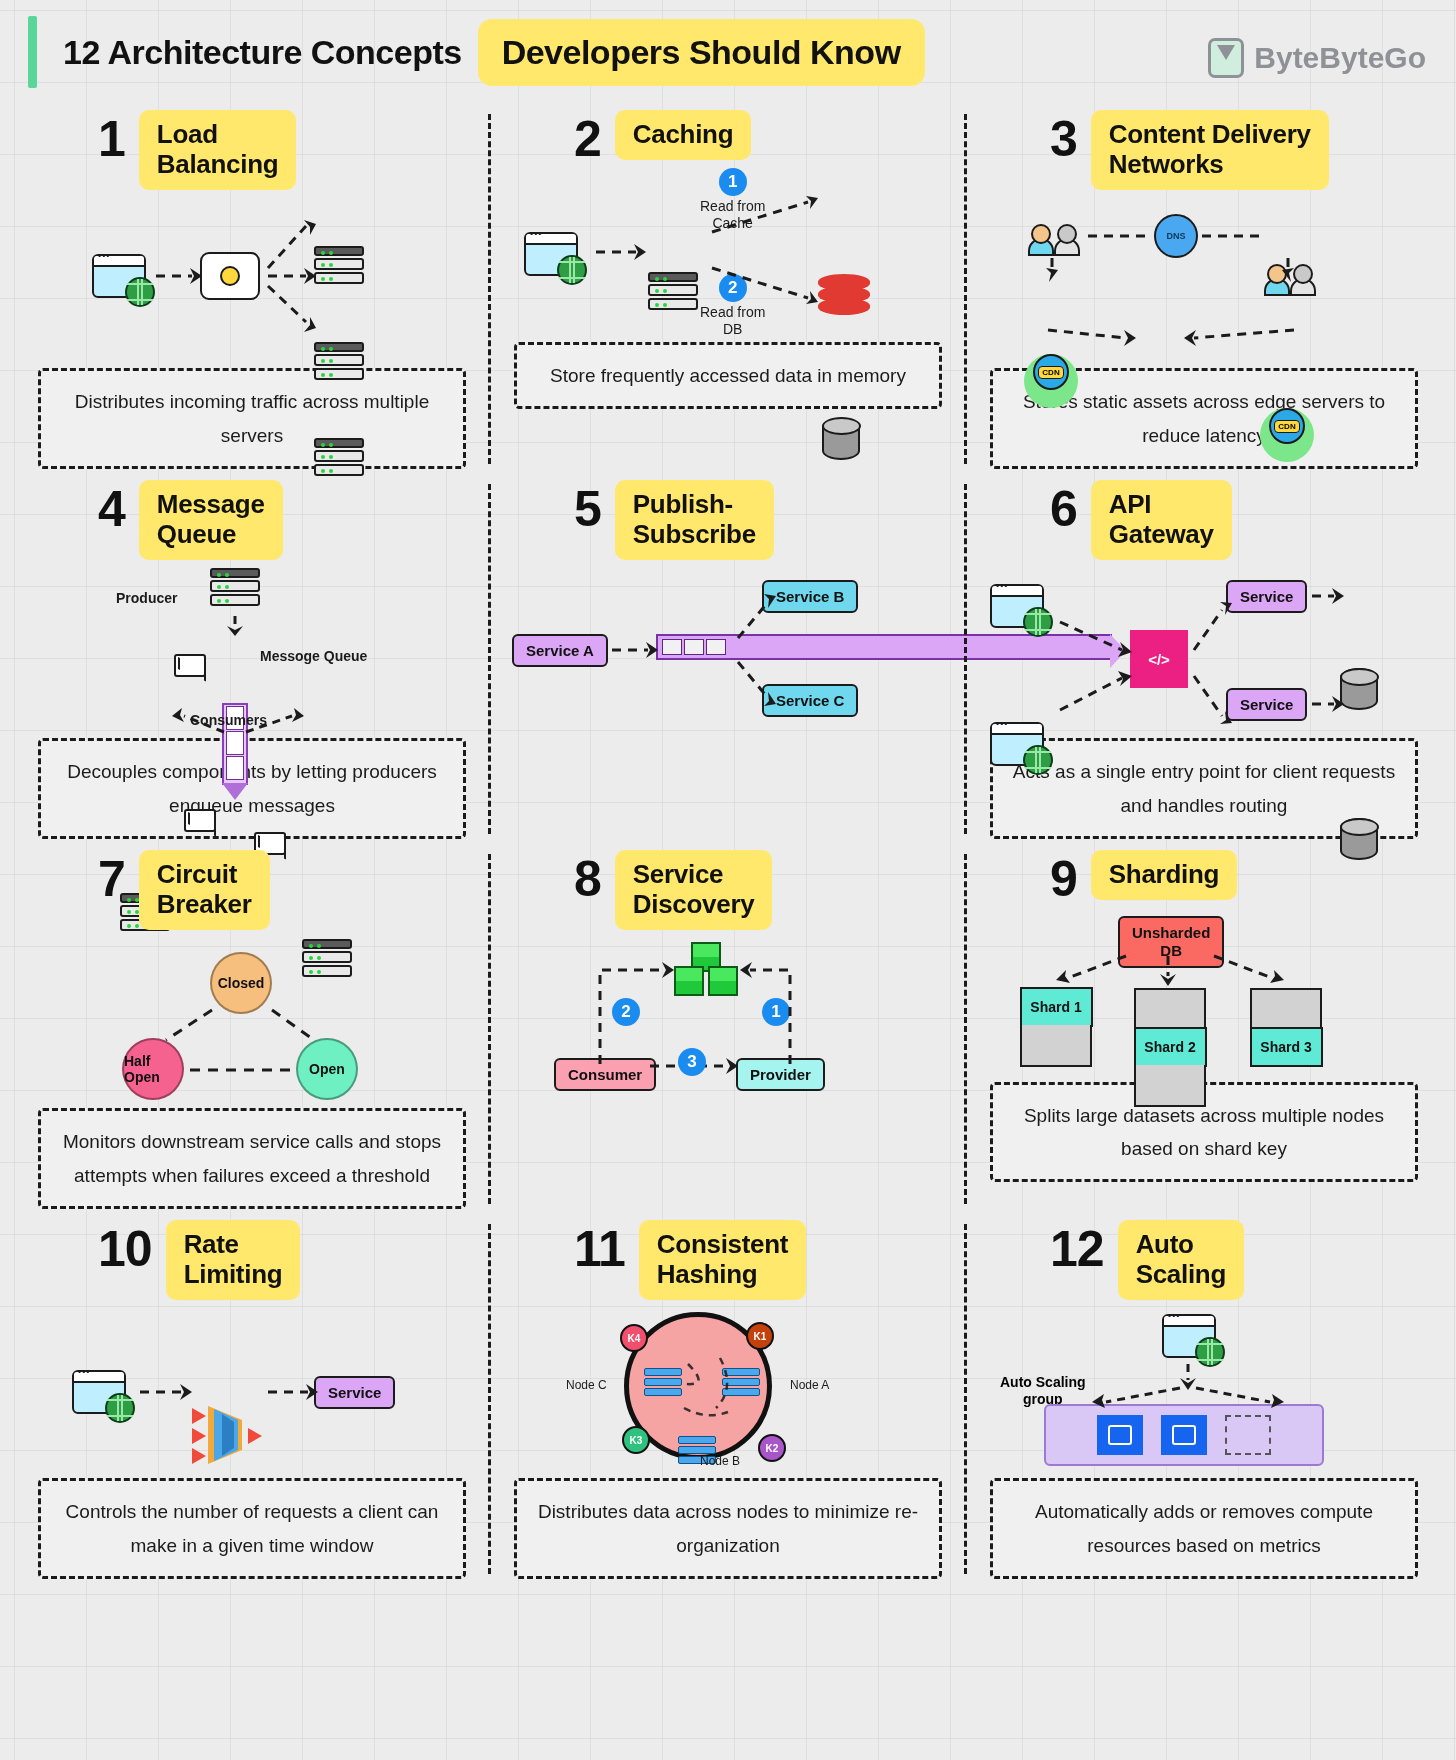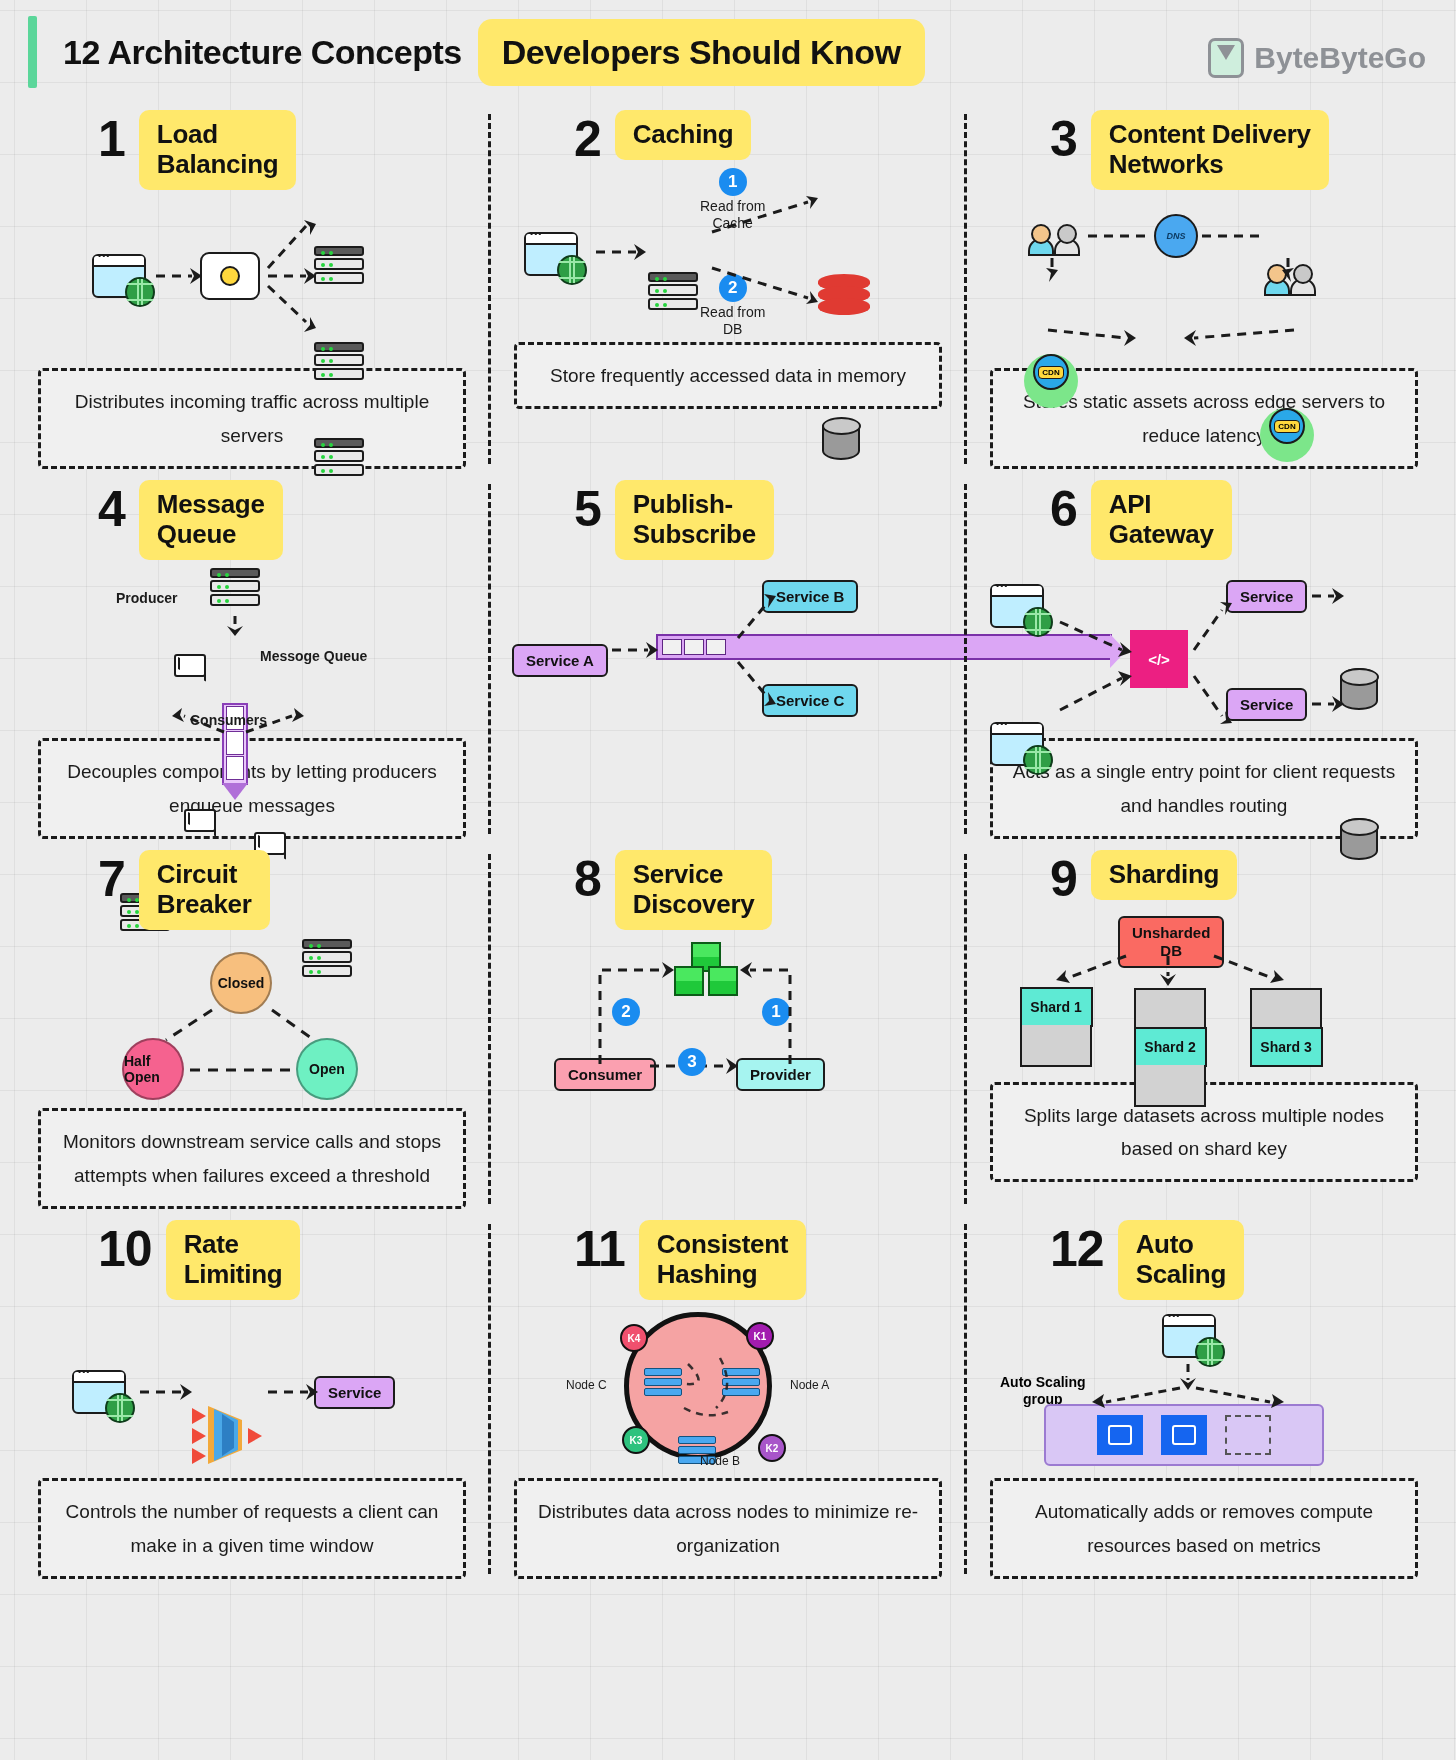--- a/index.html
+++ b/index.html
@@ -470,21 +470,21 @@
   <div class="card col3">
     <div class="card-head">
       <div class="card-num">3</div>
       <div class="card-title">Content Delivery<br>Networks</div>
     </div>
     <div class="figure">
       <div class="users-ico abs" style="left:52px; top:20px;">
           <b></b>
           <s></s>
         </div>
-      <div class="dns-globe abs" style="left:178px; top:18px;font-style:italic;">DNS</div>
+      <div class="dns-globe abs" style="left:178px; top:18px;">DNS</div>
       <div class="users-ico abs" style="left:288px; top:20px;">
           <b></b>
           <s></s>
         </div>
       <div class="cdn-node abs" style="left:48px; top:78px;">
         <div class="core">
             <span>CDN</span>
           </div>
       </div>
       <div class="cdn-node abs" style="left:284px; top:78px;">
@@ -588,21 +588,21 @@
     </div>
     <div class="caption">Decouples components by letting producers enqueue messages</div>
   </div>
 
   <div class="card col2">
     <div class="card-head">
       <div class="card-num">5</div>
       <div class="card-title">Publish-<br>Subscribe</div>
     </div>
     <div class="figure">
-      <div class="tag purple abs" style="left:12px; top:78px;">Service A</div>
+      <div class="tag purple abs" style="left:12px; top:68px;">Service A</div>
       <div class="topic-chev abs" style="left:156px; top:68px;">
         <span></span>
           <span></span>
           <span></span>
       </div>
       <div class="tag cyan abs" style="left:262px; top:14px;">Service B</div>
       <div class="tag cyan abs" style="left:262px; top:118px;">Service C</div>
       <svg class="arrows">
         <g stroke="#1b1b1b" stroke-width="3" fill="none" stroke-dasharray="9,7">
           <path d="M112,84 L148,84"></path>
@@ -784,21 +784,21 @@
 
   <div class="card col2">
     <div class="card-head">
       <div class="card-num">11</div>
       <div class="card-title">Consistent<br>Hashing</div>
     </div>
     <div class="figure">
       <div class="ring-wrap abs" style="left:124px; top:6px;">
         <div class="ring"></div>
         <div class="ring-key" style="left:-4px; top:12px; background:#f0506e;">K4</div>
-        <div class="ring-key" style="right:-2px; top:10px; background:#a21caf;text-align:right;">K1</div>
+        <div class="ring-key" style="right:-2px; top:10px; background:#c2410c;text-align:right;">K1</div>
         <div class="ring-key" style="left:-2px; bottom:6px; background:#2ec27e;">K3</div>
         <div class="ring-key" style="right:-14px; bottom:-2px; background:#a855c9;">K2</div>
         <div class="node-rack" style="left:20px; top:56px;">
             <i></i>
             <i></i>
             <i></i>
           </div>
         <div class="node-rack" style="right:12px; top:56px;">
             <i></i>
             <i></i>

